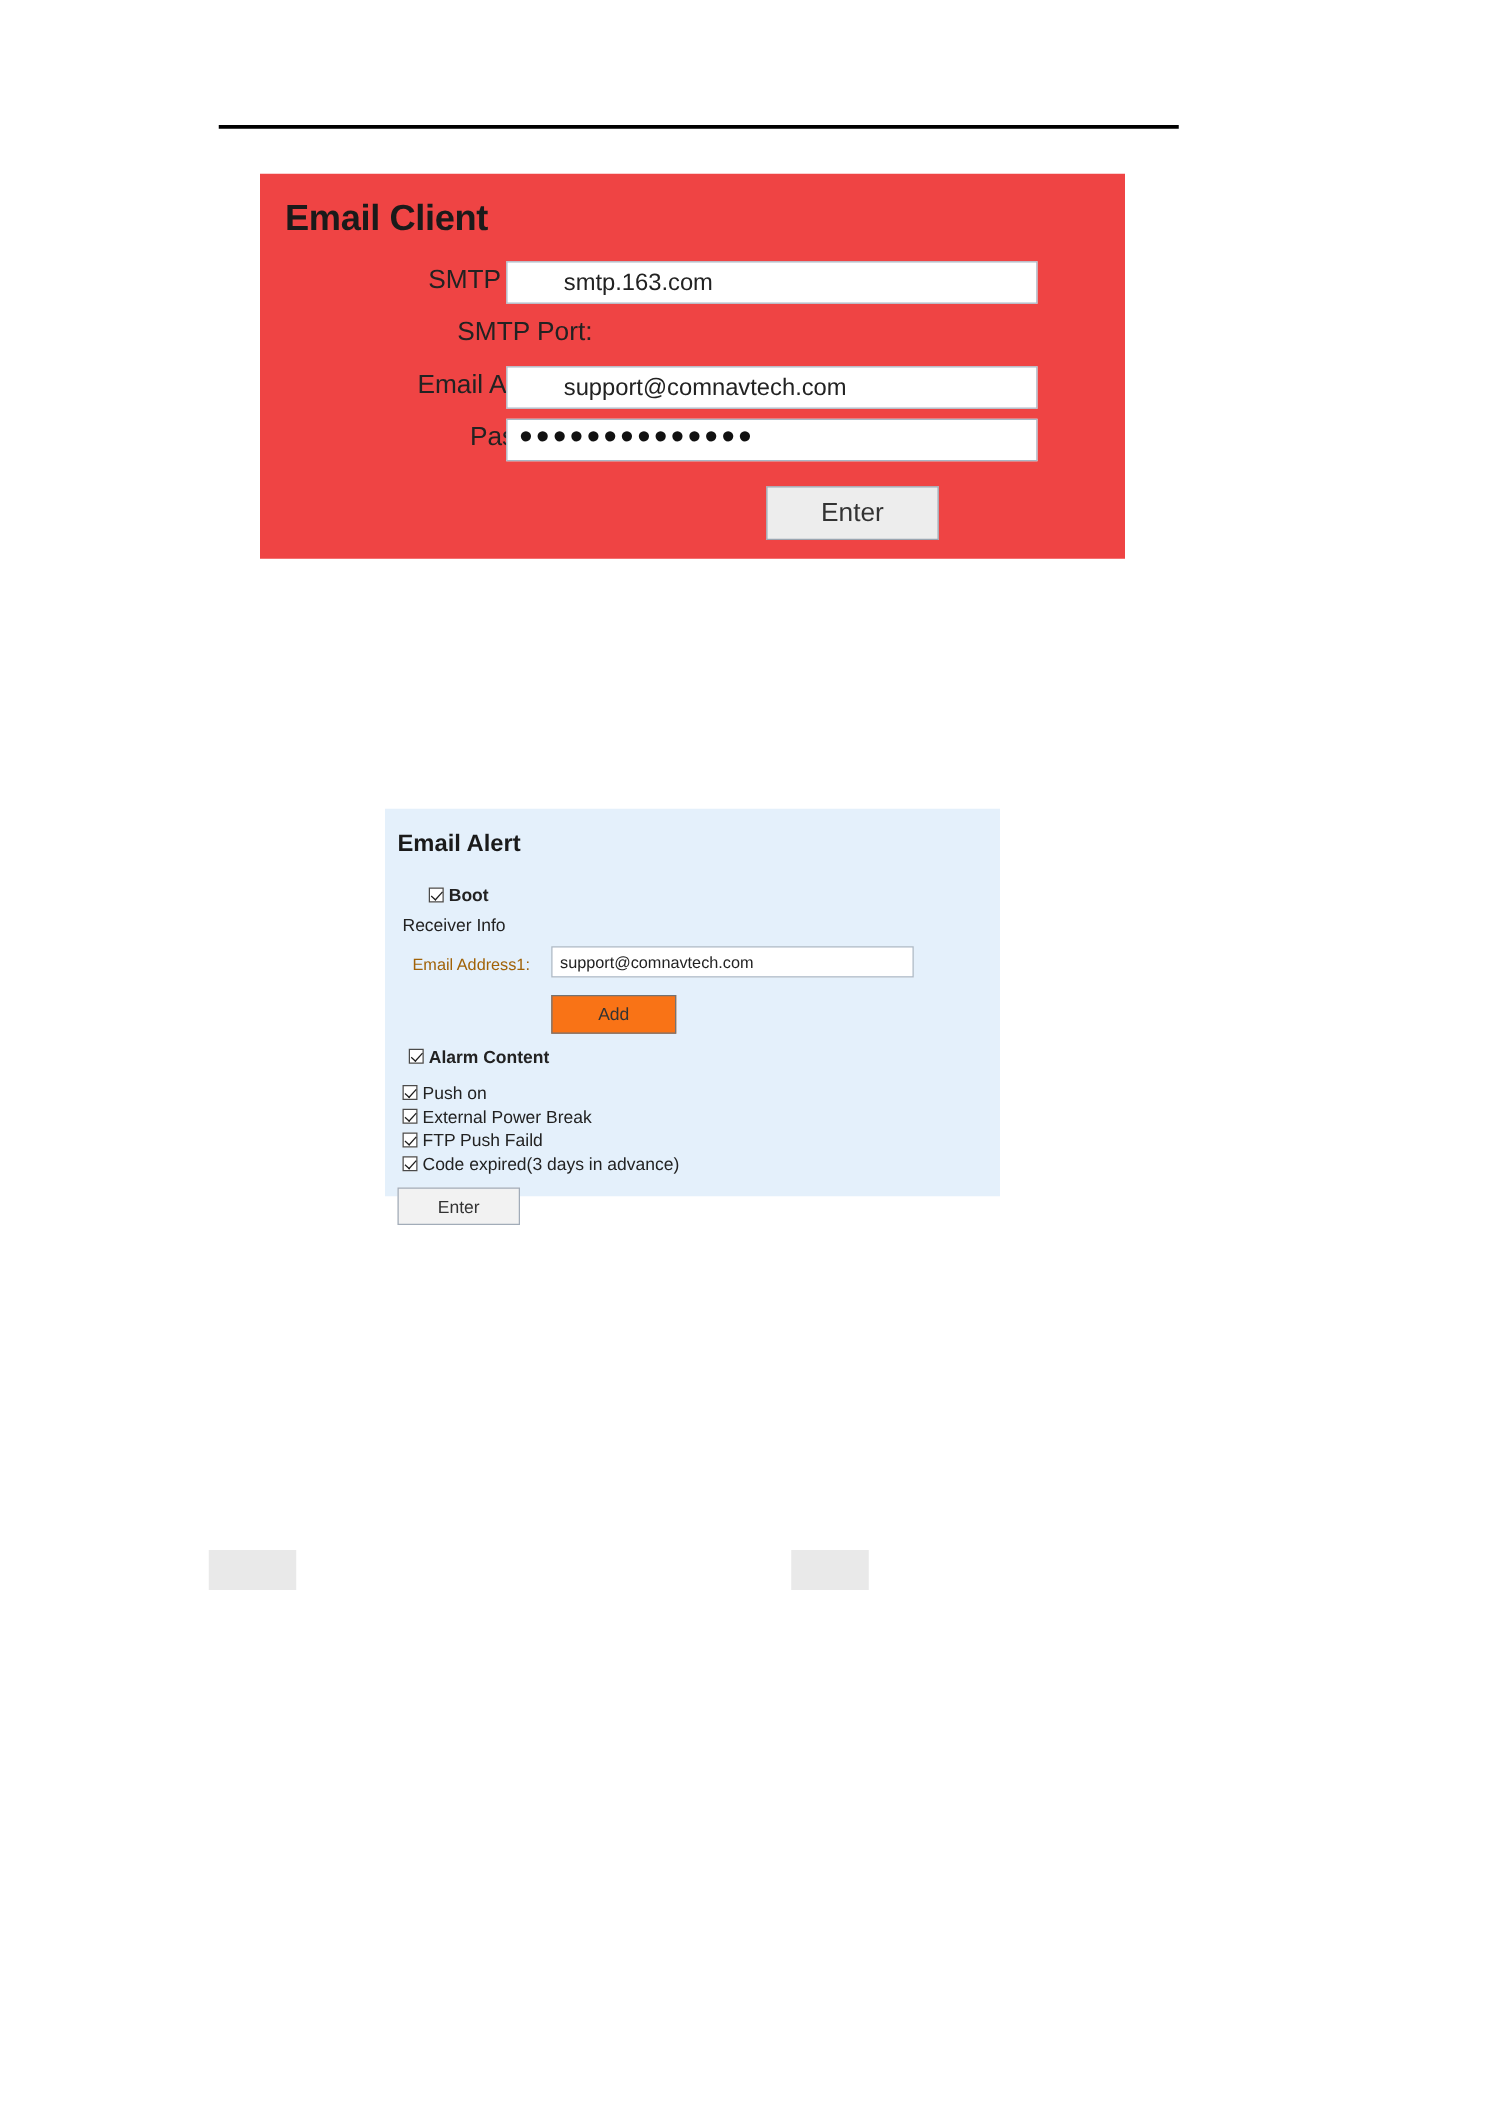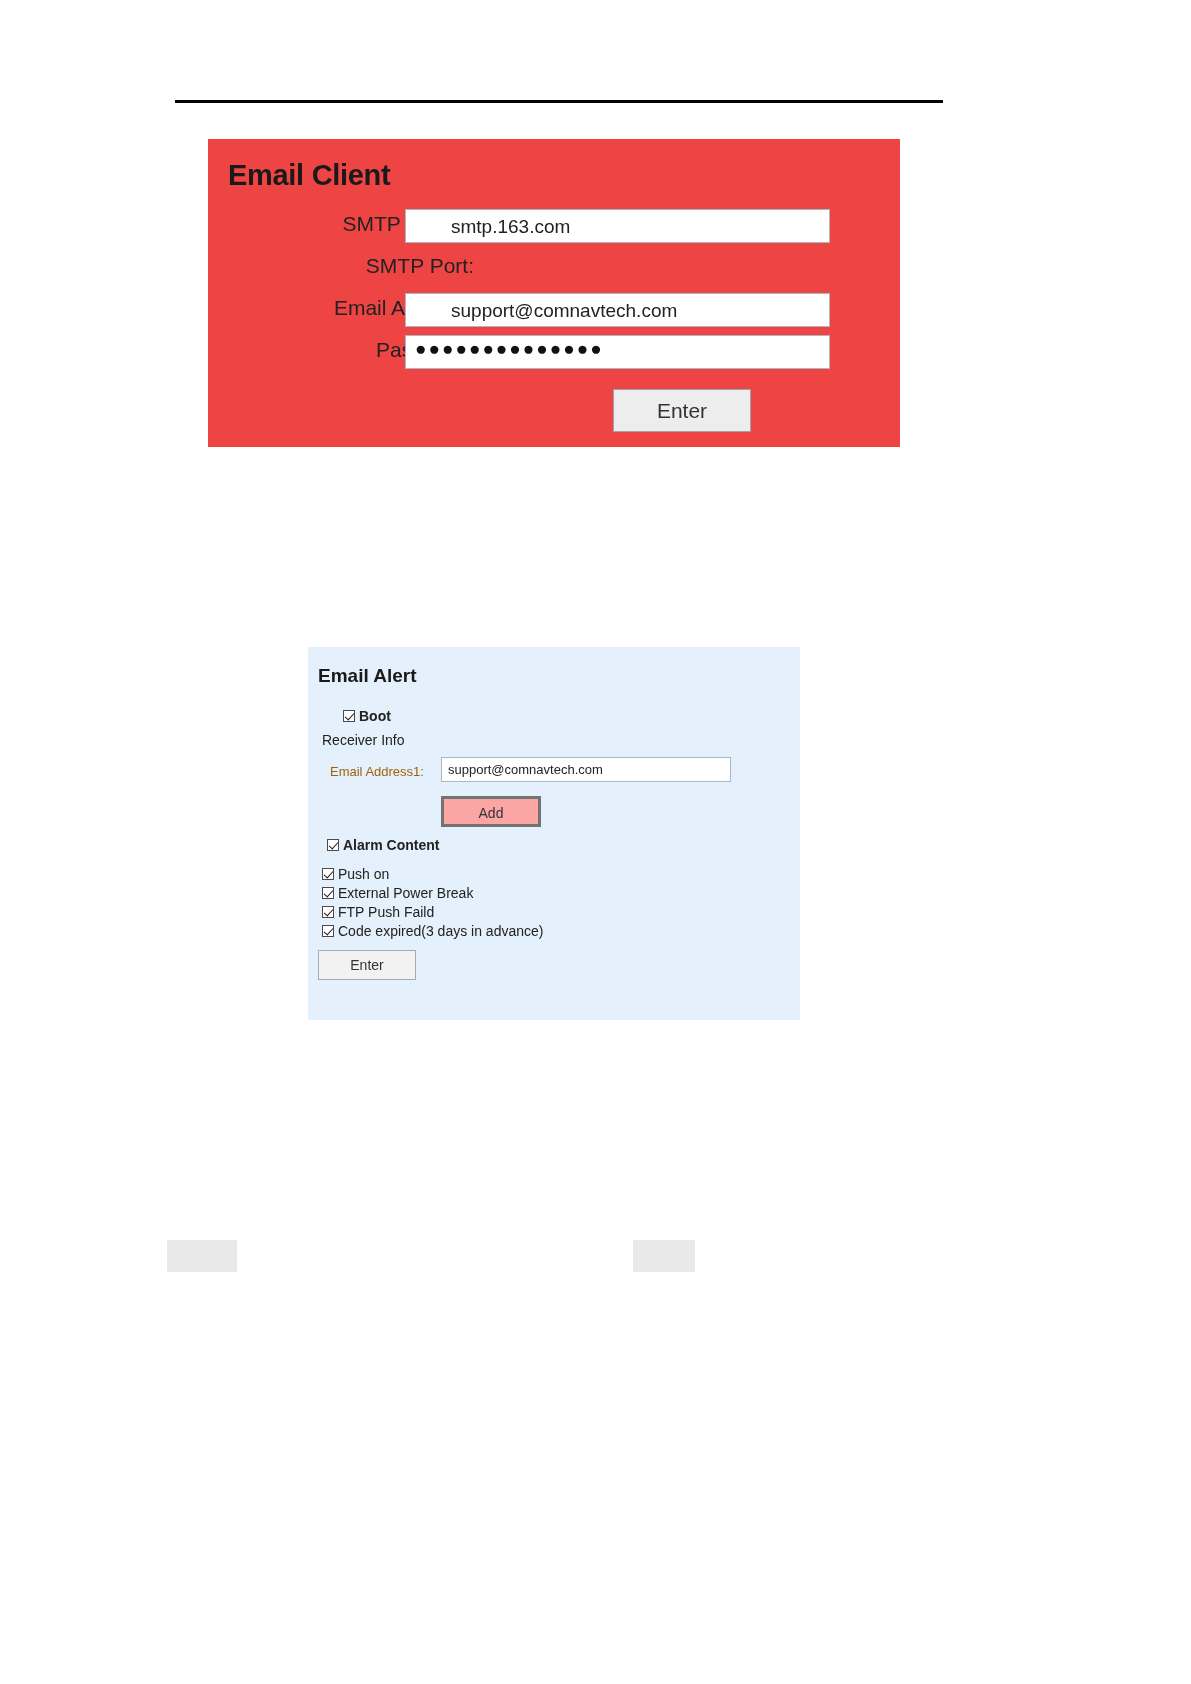--- a/index.html
+++ b/index.html
@@ -127,21 +127,21 @@
     line-height: 41px;
     text-align: center;
   }
 
   
   .panel-alert {
     position: absolute;
     left: 308px;
     top: 647px;
     width: 492px;
-    height: 373px;
+    height: 310px;
     background: #e4f0fb;
   }
   .panel-alert .panel-title {
     position: absolute;
     left: 10px;
     top: 18px;
     font-size: 19px;
     font-weight: bold;
     color: #1a1a1a;
   }
@@ -203,22 +203,22 @@
     top: 4px;
     font-size: 13px;
     color: #222;
   }
   .btn-add {
     position: absolute;
     left: 133px;
     top: 149px;
     width: 100px;
     height: 31px;
-    background: #fca5a5;
-    border: 3px solid #737373;
+    background: #f97316;
+    border: 1px solid #737373;
     box-sizing: border-box;
     font-size: 14px;
     color: #333;
     line-height: 29px;
     text-align: center;
   }
   .btn-enter-alert {
     position: absolute;
     left: 10px;
     top: 303px;

